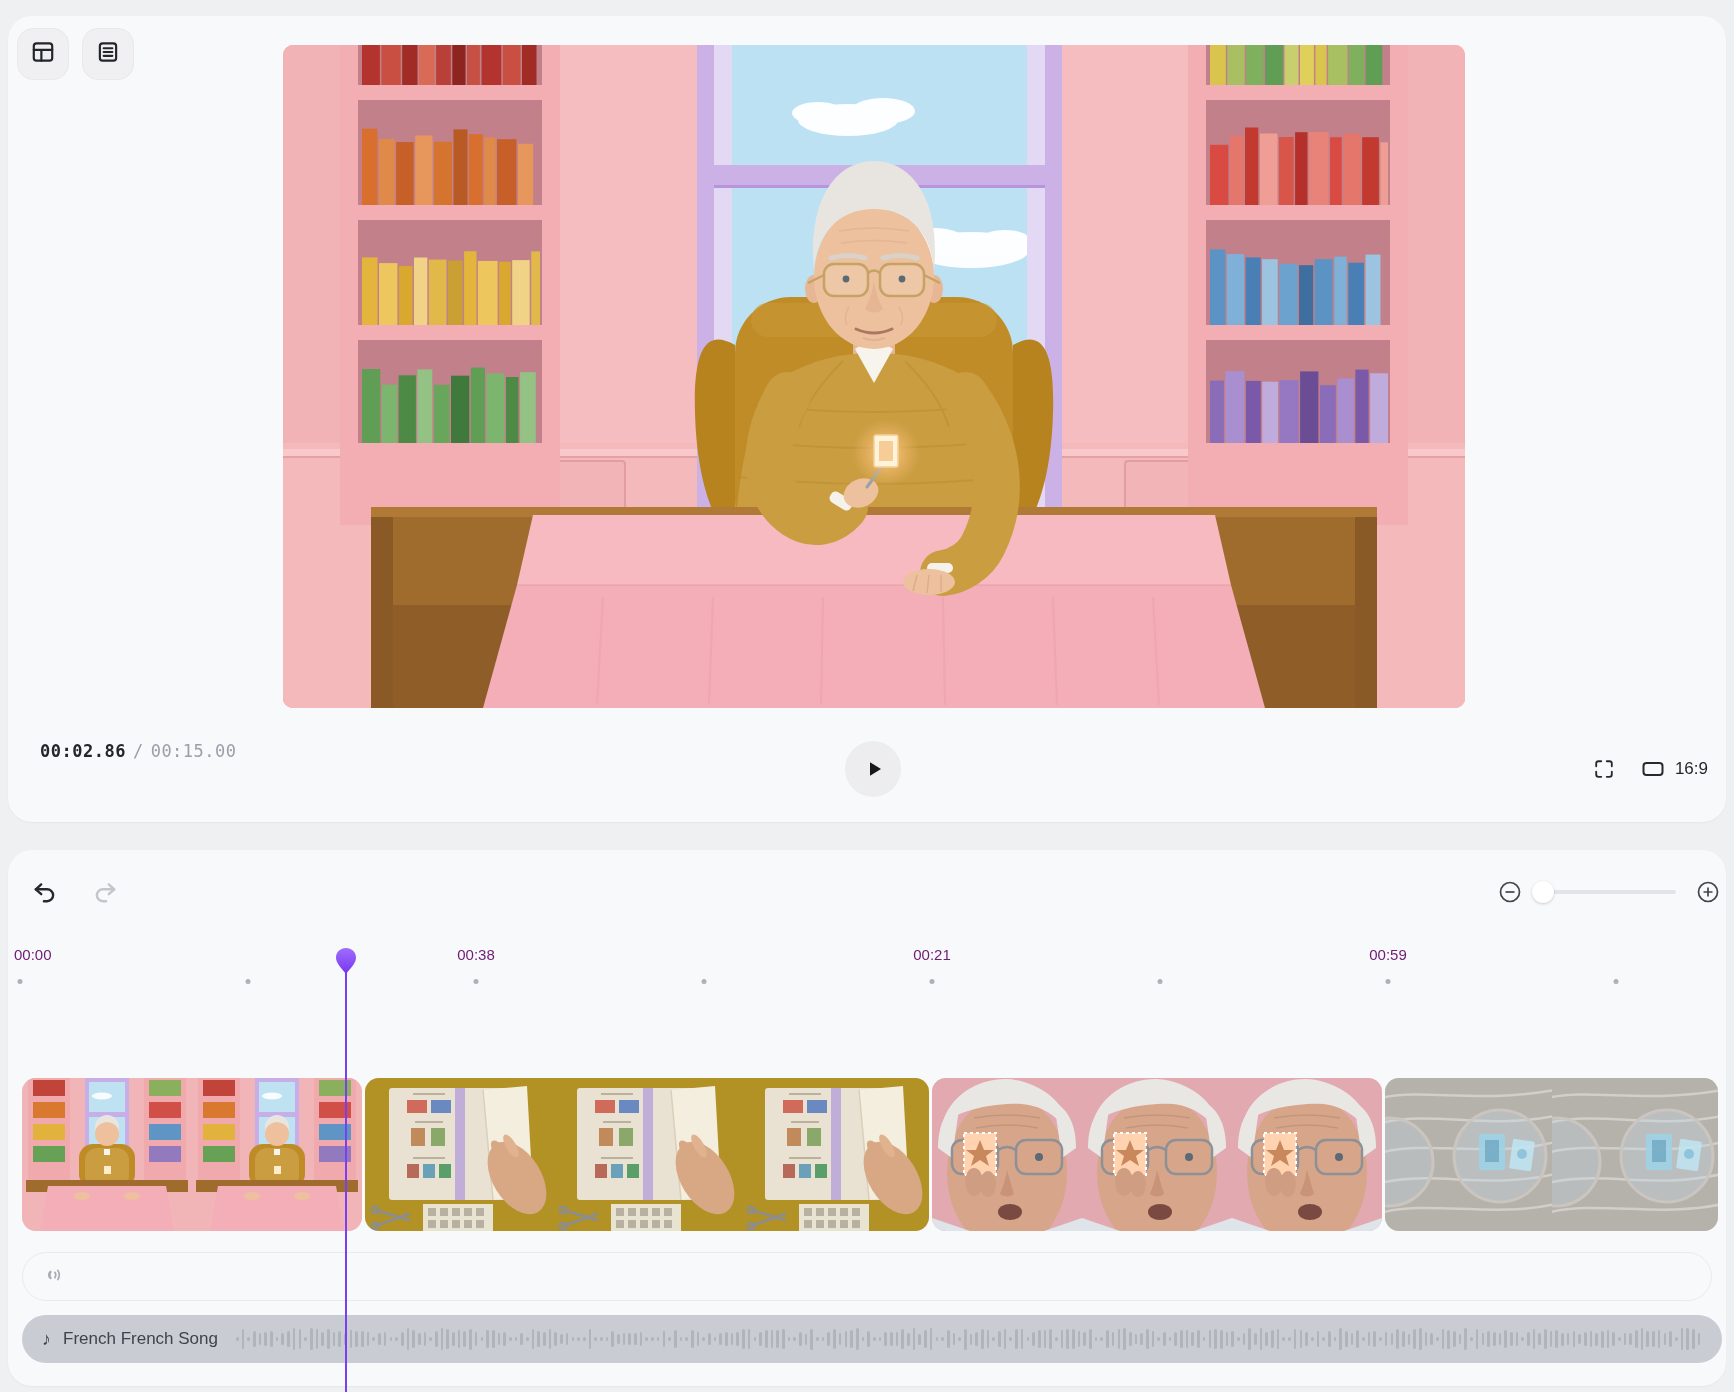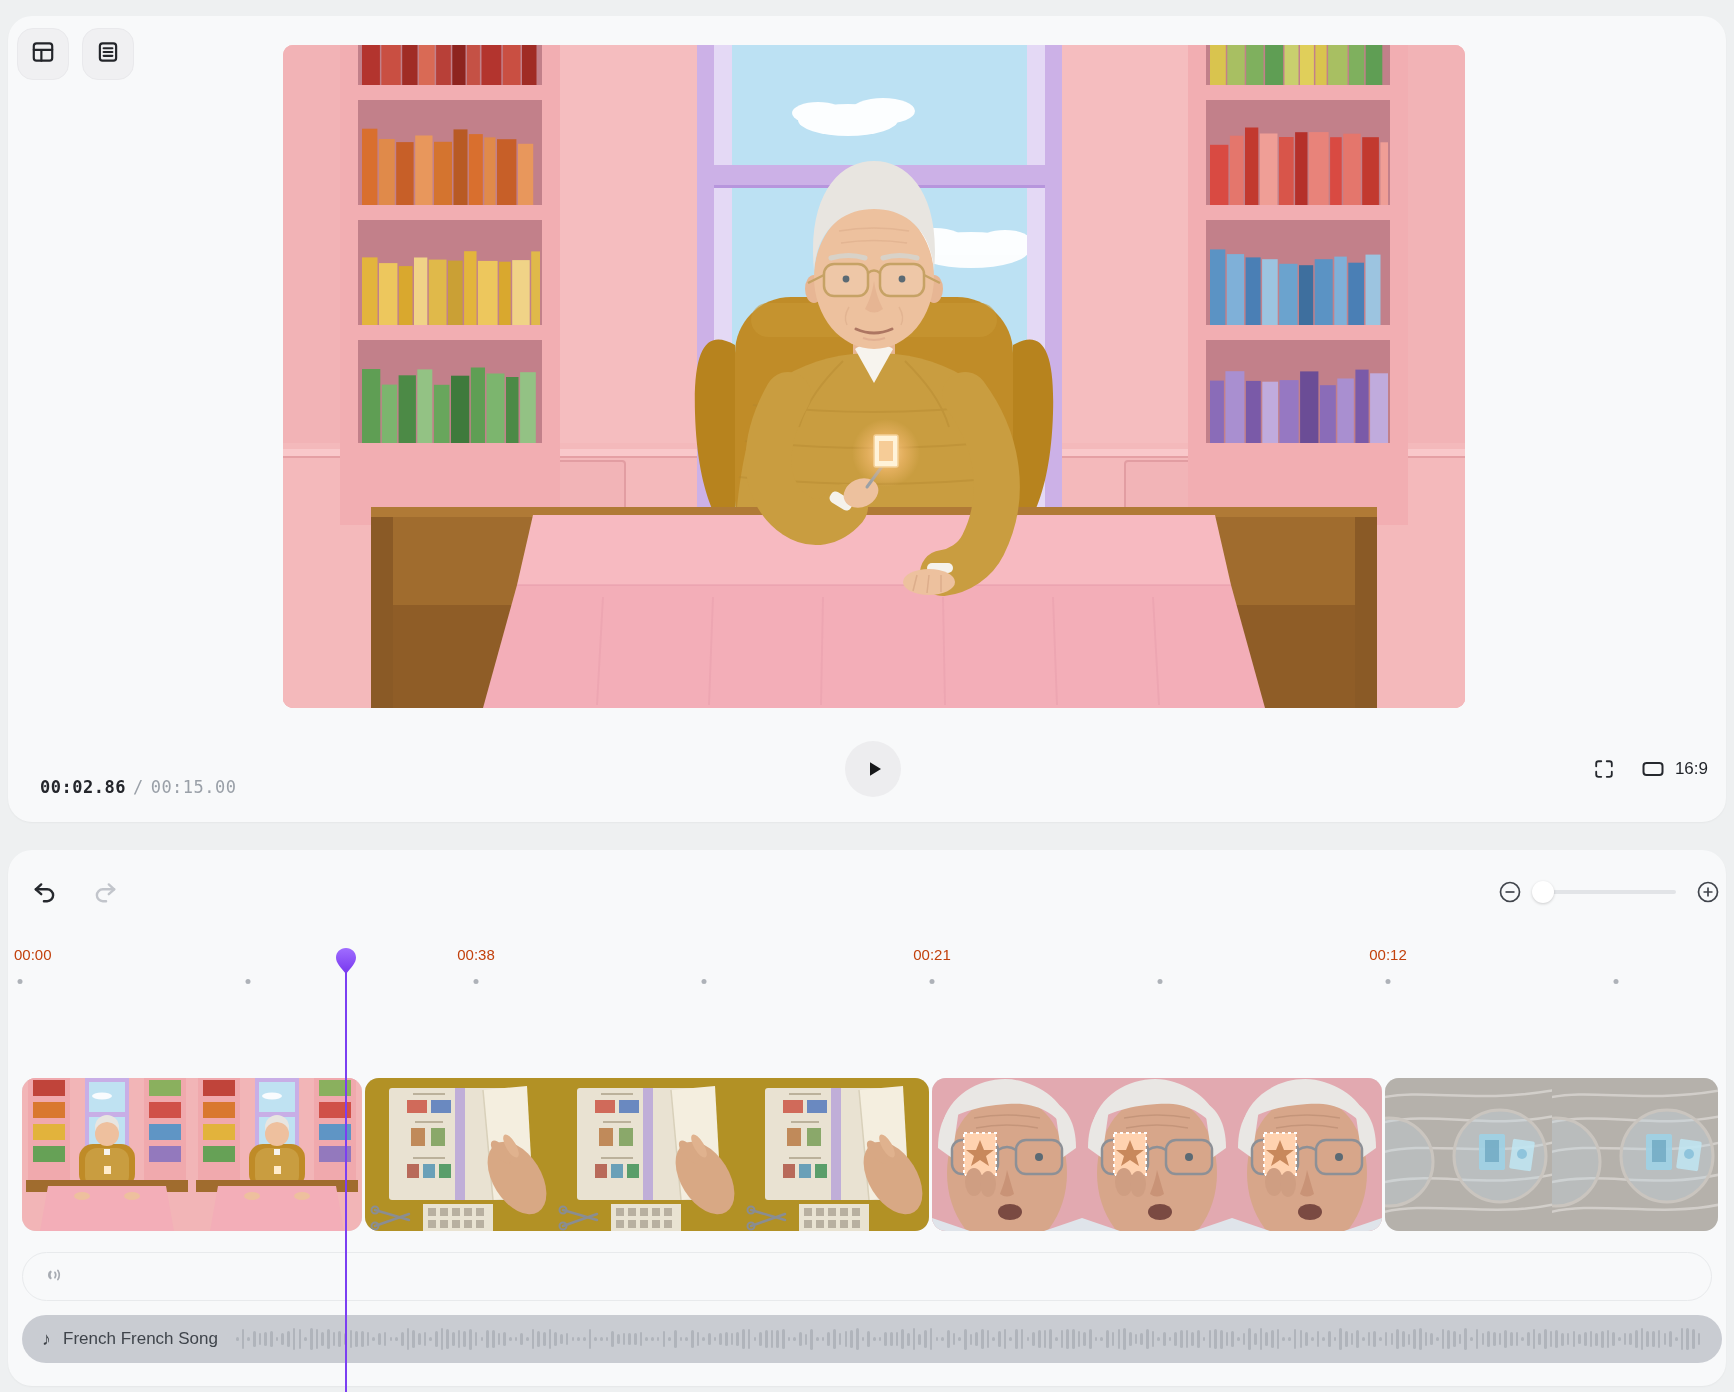--- a/index.html
+++ b/index.html
@@ -17,21 +17,21 @@
     border:1px solid #e9e9ec;display:flex;align-items:center;justify-content:center;color:#23252a;cursor:pointer;}
   #btn-table{left:9px;top:12px;}
   #btn-script{left:74px;top:12px;}
 
   
   #video-frame{position:absolute;left:275px;top:29px;width:1182px;height:663px;border-radius:10px;
     overflow:hidden;background:#f5bdbf;cursor:pointer;}
   #video-frame svg{display:block;}
 
   
-  #timecode{position:absolute;left:32px;top:725px;height:56px;display:flex;align-items:flex-end;
+  #timecode{position:absolute;left:32px;top:725px;height:56px;display:flex;align-items:flex-start;
     font-family:"DejaVu Sans Mono",monospace;font-size:17px;letter-spacing:.5px;}
   #timecode .cur{color:#24262b;font-weight:700;}
   #timecode .sep{color:#9aa0a8;margin:0 7px;}
   #timecode .dur{color:#9aa0a8;}
   #play-btn{position:absolute;left:837px;top:725px;width:56px;height:56px;border-radius:50%;
     background:#ededef;display:flex;align-items:center;justify-content:center;cursor:pointer;border:none;}
   #play-btn svg{margin-left:3px;}
   #right-controls{position:absolute;right:18px;top:725px;height:56px;display:flex;align-items:center;gap:26px;color:#26292e;}
   #aspect-group{display:flex;align-items:center;gap:10px;cursor:pointer;}
   #aspect-label{font-size:17px;color:#1f2227;}
@@ -42,21 +42,21 @@
   #undo-btn{left:24px;top:29px;}
   #redo-btn{left:84px;top:29px;color:#c2c5cb;}
   #zoom-out-btn{position:absolute;left:1491px;top:31px;width:22px;height:22px;color:#41454c;cursor:pointer;}
   #zoom-in-btn{position:absolute;left:1689px;top:31px;width:22px;height:22px;color:#41454c;cursor:pointer;}
   #zoom-slider{position:absolute;left:1527px;top:40px;width:141px;height:4px;border-radius:2px;background:#e2e4e7;cursor:pointer;}
   #zoom-knob{position:absolute;left:-3px;top:-9px;width:22px;height:22px;border-radius:50%;background:#ffffff;
     box-shadow:0 1px 3px rgba(0,0,0,.18);cursor:grab;}
 
   
   #ruler{position:absolute;left:0;top:92px;width:1718px;height:48px;cursor:pointer;}
-  .ruler-label{position:absolute;top:4px;font-size:15px;color:#c2410c;white-space:nowrap;}
+  .ruler-label{position:absolute;top:4px;font-size:15px;color:#701a75;white-space:nowrap;}
   .ruler-label.centered{transform:translateX(-50%);}
   .ruler-dot{position:absolute;top:37px;width:5px;height:5px;border-radius:50%;background:#aeb2b8;transform:translateX(-50%);}
 
   
   .track-pill{position:absolute;left:14px;width:1690px;height:49px;border:1.5px solid #e8eaec;
     border-radius:26px;box-sizing:border-box;display:flex;align-items:center;padding:0 20px;cursor:pointer;}
   #text-track{top:158px;}
   #audio-track{top:402px;}
   #tt-glyph{font-size:18px;color:#b6bac0;letter-spacing:1px;}
   #tt-glyph .small{font-size:13px;}
@@ -392,21 +392,21 @@
     <svg width="22" height="22" viewBox="0 0 22 22" fill="none" stroke="currentColor" stroke-width="1.7">
       <circle cx="11" cy="11" r="9.5"></circle>
         <path d="M6.5 11h9M11 6.5v9"></path>
     </svg>
   </span>
 
   <div id="ruler">
     <span class="ruler-label" style="left:6px">00:00</span>
     <span class="ruler-label centered" style="left:468px">00:38</span>
     <span class="ruler-label centered" style="left:924px">00:21</span>
-    <span class="ruler-label centered" style="left:1380px">00:12</span>
+    <span class="ruler-label centered" style="left:1380px">00:59</span>
     <span class="ruler-dot" style="left:12px"></span>
     <span class="ruler-dot" style="left:240px"></span>
     <span class="ruler-dot" style="left:468px"></span>
     <span class="ruler-dot" style="left:696px"></span>
     <span class="ruler-dot" style="left:924px"></span>
     <span class="ruler-dot" style="left:1152px"></span>
     <span class="ruler-dot" style="left:1380px"></span>
     <span class="ruler-dot" style="left:1608px"></span>
   </div>
 

